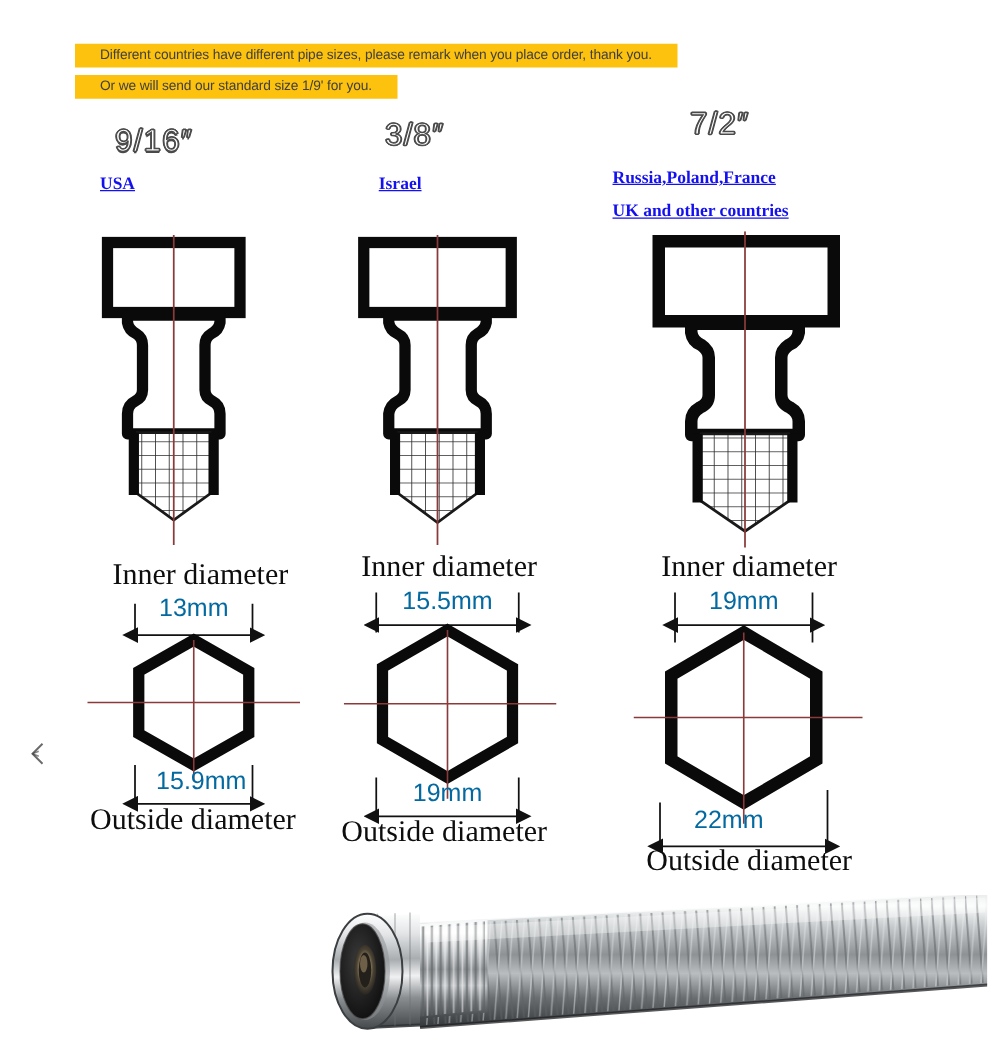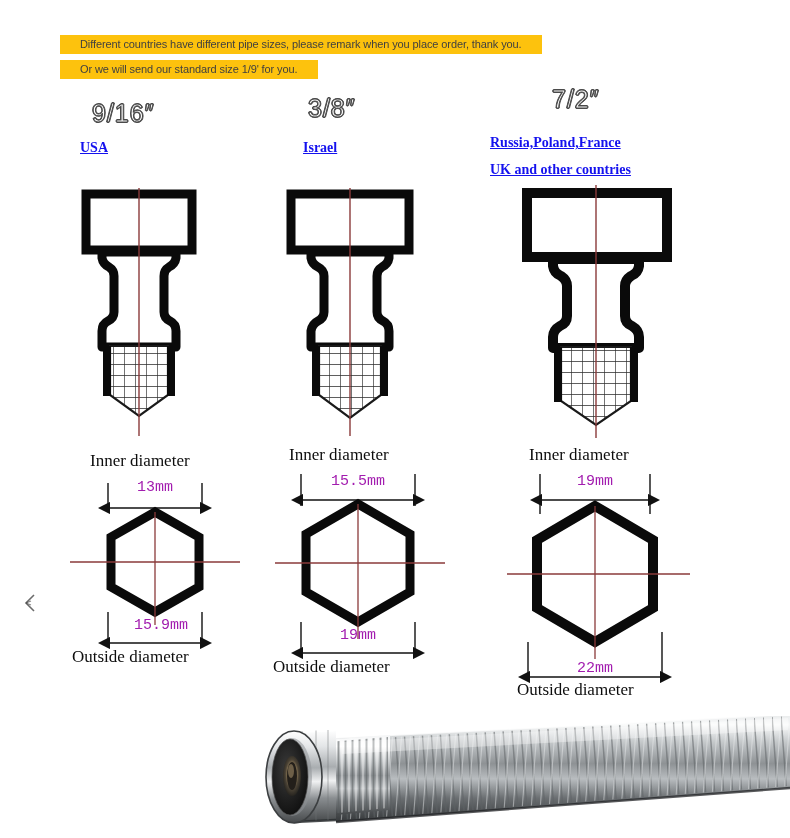--- a/index.html
+++ b/index.html
@@ -56,31 +56,31 @@
     text-decoration: underline;
   }
 
   
   .fitting { position: absolute; }
 
   
   .hex-block { position: absolute; }
   .dim-text {
     position: absolute;
-    font-family: Liberation Mono, monospace;
-    font-size: 15px;
+    font-family: Liberation Sans, sans-serif;
+    font-size: 20px;
     line-height: 21px;
-    color: #a21caf;
+    color: #0369a1;
     white-space: nowrap;
     text-align: center;
   }
   .cap-text {
     position: absolute;
     font-family: "Liberation Serif", serif;
-    font-size: 17px;
+    font-size: 24px;
     line-height: 21px;
     color: #0d0d0d;
     white-space: nowrap;
   }
 
   
   #photo { left: 232px; top: 716px; width: 558px; height: 122px; }
 
   #cursor-mark { left: 22px; top: 592px; width: 18px; height: 22px; }
 </style>
@@ -259,21 +259,21 @@
     <line x1="45" y1="30" x2="45" y2="70" stroke="#111" stroke-width="1.4"></line>
     <line x1="155" y1="30" x2="155" y2="70" stroke="#111" stroke-width="1.4"></line>
     <line x1="46" y1="56" x2="154" y2="56" stroke="#111" stroke-width="1.4" marker-start="url(#arrL3)" marker-end="url(#arrR3)"></line>
     <polygon points="100,62 158,96 158,164 100,198 42,164 42,96" fill="#ffffff" stroke="#0a0a0a" stroke-width="10" stroke-linejoin="miter"></polygon>
     <line x1="100" y1="62" x2="100" y2="215" stroke="#8a3a3a" stroke-width="1.3"></line>
     <line x1="12" y1="130" x2="195" y2="130" stroke="#8a3a3a" stroke-width="1.3"></line>
     <line x1="33" y1="198" x2="33" y2="236" stroke="#111" stroke-width="1.4"></line>
     <line x1="167" y1="188" x2="167" y2="236" stroke="#111" stroke-width="1.4"></line>
     <line x1="34" y1="233" x2="166" y2="233" stroke="#111" stroke-width="1.4" marker-start="url(#arrL3)" marker-end="url(#arrR3)"></line>
   </svg>
-  <div class="dim-text" style="left:40px; top:202px; width:120px;margin-top:12px;">22mm</div>
+  <div class="dim-text" style="left:28px; top:202px; width:120px;">22mm</div>
   <div class="cap-text" style="left:22px; top:235px;">Outside diameter</div>
 </div>
 
 <svg id="photo" class="abs" viewBox="0 0 558 122">
   <defs>
     <linearGradient id="chromeV" x1="0" y1="0" x2="0" y2="1">
       <stop offset="0%" stop-color="#f4f5f6"></stop>
       <stop offset="14%" stop-color="#ffffff"></stop>
       <stop offset="32%" stop-color="#c9ccce"></stop>
       <stop offset="50%" stop-color="#8d9194"></stop>

